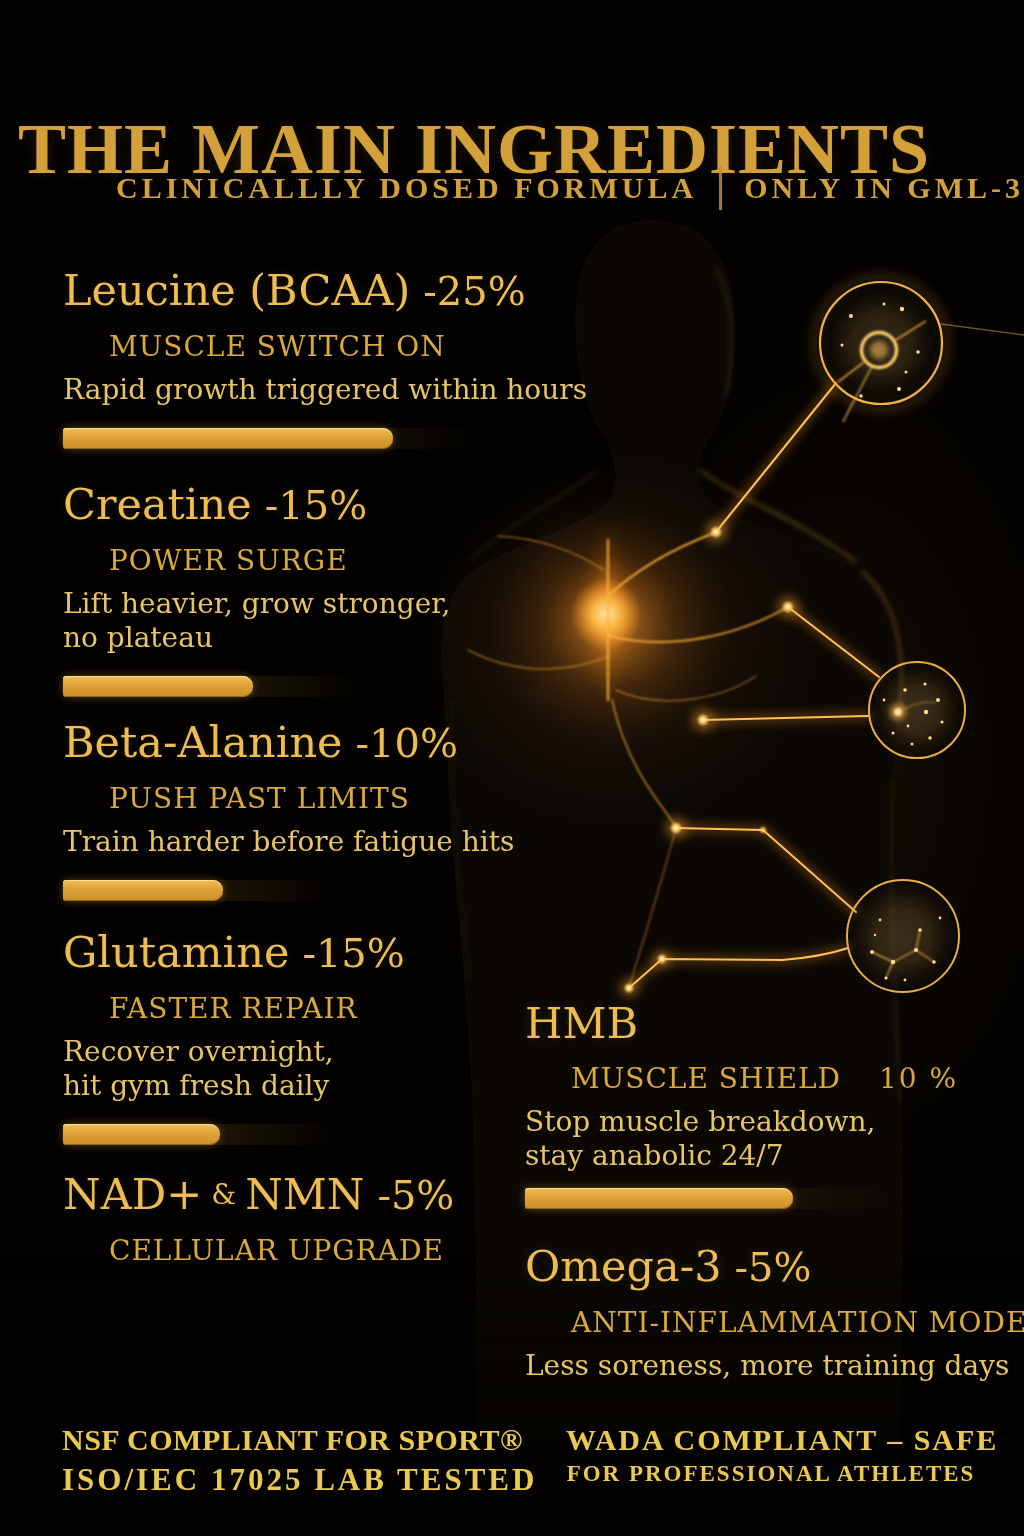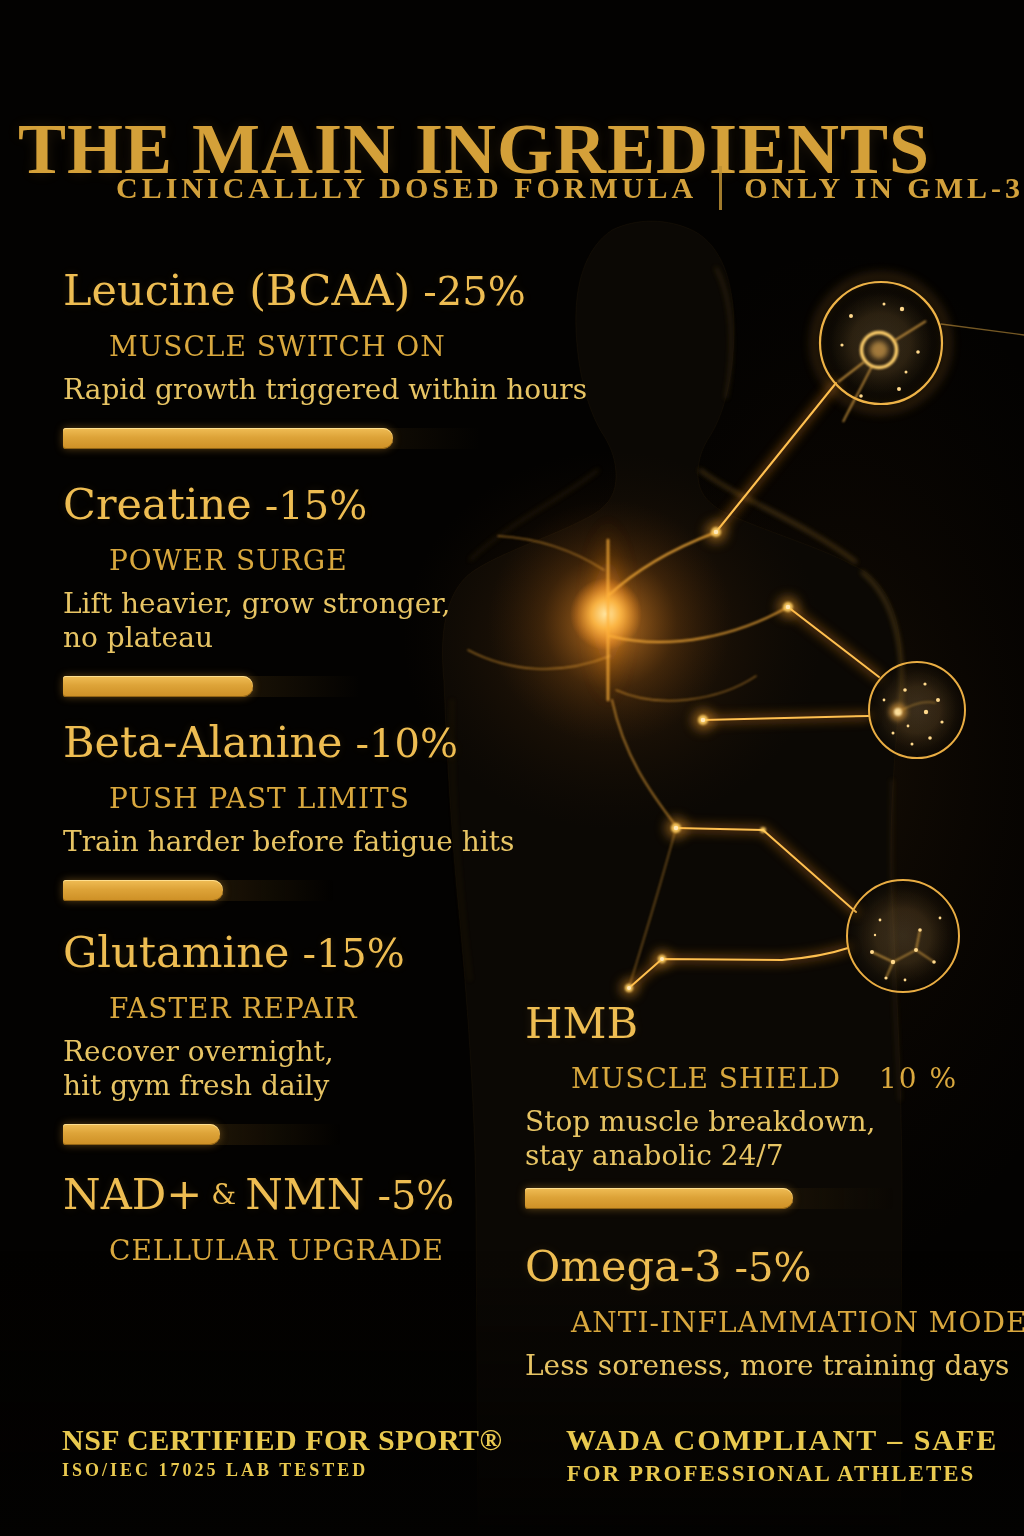--- a/index.html
+++ b/index.html
@@ -55,21 +55,21 @@
     height:21px;border-radius:3px 10px 10px 3px;
     background:linear-gradient(180deg,#f0bd55 0%,#dda338 45%,#cd8f25 100%);
     box-shadow:0 0 8px rgba(255,180,60,.35),
                inset 0 1px 0 rgba(255,226,150,.9),
                inset 0 -1px 0 rgba(140,95,20,.9);
   }
 
   
   .footer-left{left:62px;top:1424px;color:#e9c94f;font-family:"Liberation Serif",serif;font-weight:700;}
   .fl1{font-size:30px;line-height:32px;letter-spacing:.5px;white-space:nowrap;}
-  .fl2{margin-top:1px;font-size:18px;line-height:27px;letter-spacing:3px;white-space:nowrap;}
+  .fl2{margin-top:10px;font-size:31px;line-height:27px;letter-spacing:3px;white-space:nowrap;}
   .footer-right{left:566px;top:1424px;width:410px;text-align:center;color:#e9c94f;font-family:"Liberation Serif",serif;font-weight:700;}
   .fr1{font-size:30px;line-height:32px;letter-spacing:2px;white-space:nowrap;}
   .fr2{margin-top:5px;font-size:23px;line-height:25px;letter-spacing:2px;white-space:nowrap;}
 </style>
 </head>
 <body>
 
 <div class="stage">
 
   <svg class="illus" width="1024" height="1536" viewBox="0 0 1024 1536">
@@ -374,21 +374,21 @@
       <span>Omega-3</span><span class="pct">-5%</span>
     </h2>
     <div class="ing-tag">ANTI-INFLAMMATION MODE</div>
     <p class="ing-desc">
       <span class="d">Less soreness, more training days</span>
 
     </p>
   </section>
 
   <div class="txt footer-left">
-    <div class="fl1">NSF CERTIFIED FOR SPORT®</div>
+    <div class="fl1">NSF COMPLIANT FOR SPORT®</div>
     <div class="fl2">ISO/IEC 17025 LAB TESTED</div>
   </div>
   <div class="txt footer-right">
     <div class="fr1">WADA COMPLIANT – SAFE</div>
     <div class="fr2">FOR PROFESSIONAL ATHLETES</div>
   </div>
 
 </div>
 
 </body></html>

